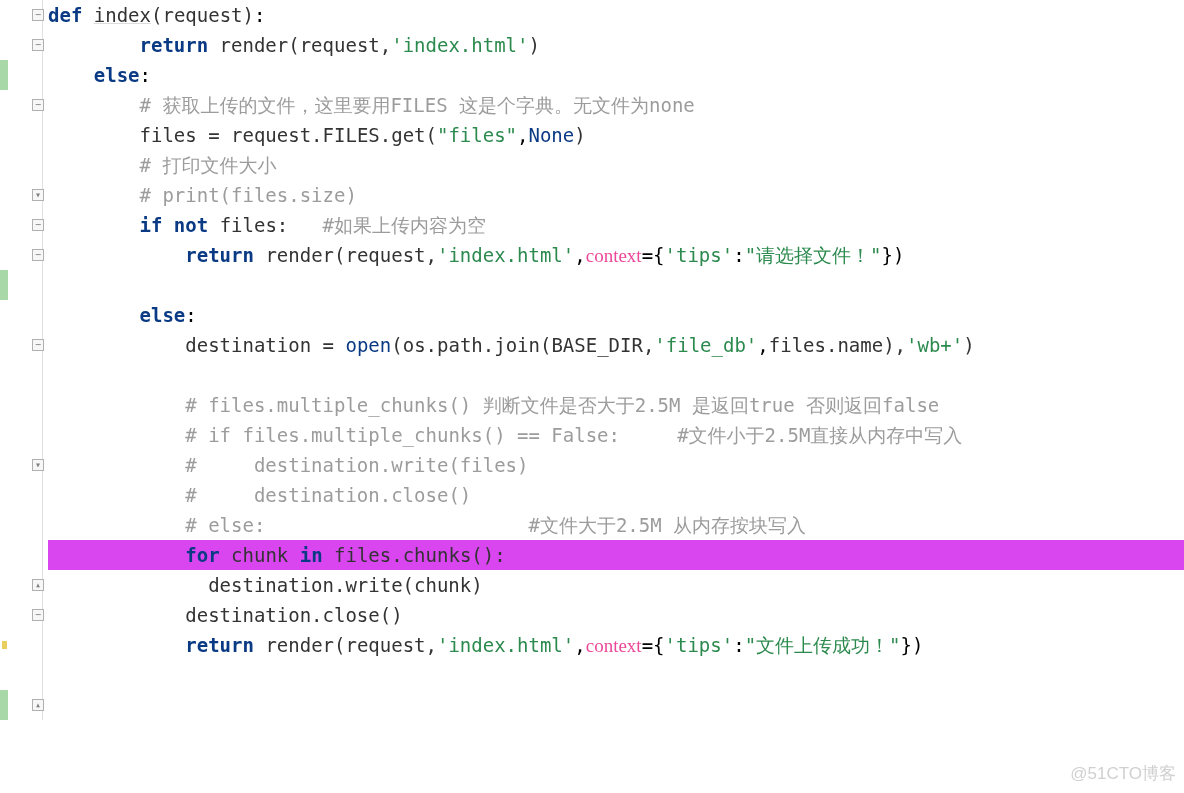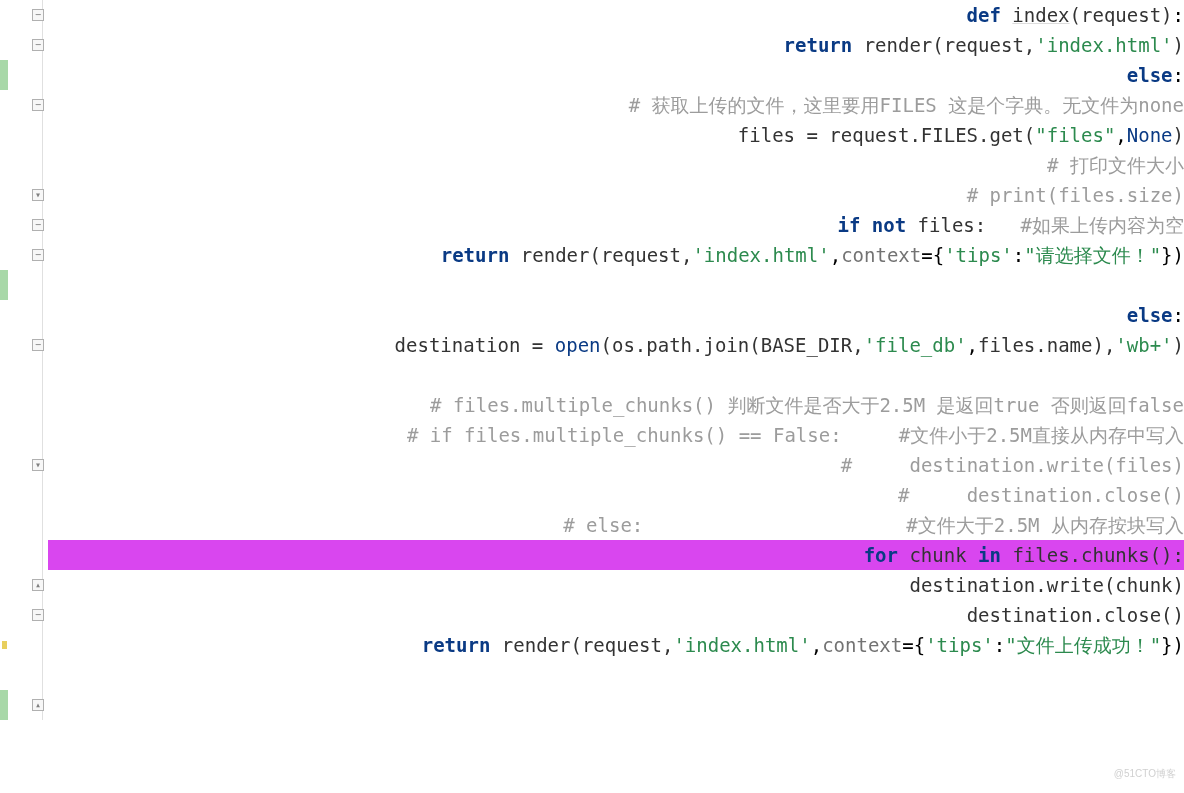--- a/index.html
+++ b/index.html
@@ -11,21 +11,21 @@
   width: 1184px;
   height: 793px;
   position: relative;
   overflow: hidden;
 }
 .watermark {
   position: absolute;
   bottom: 4px;
   right: 8px;
   color: #d0d0d0;
-  font-size: 10px;
+  font-size: 17px;
   font-family: Arial, sans-serif;
   text-align: center;
 }
 .editor { display: flex; }
 .gutter {
   width: 46px;
   flex-shrink: 0;
   padding-top: 0;
   position: relative;
 }
@@ -69,36 +69,35 @@
   position: absolute;
   left: 42px;
   top: 0;
   bottom: 0;
   width: 1px;
   background: #e0e0e0;
 }
 .code {
   flex: 1;
   padding-left: 2px;
-  text-align: right;
 }
 .line {
   height: 30px;
   white-space: pre;
   position: relative;
 }
 .line.hl { background: #d946ef; }
 
 .kw   { color: #0a3a84; font-weight: bold; }        
 .fn   { color: #333333; text-decoration: underline; text-decoration-color: #dcdcdc; }
 .id   { color: #333333; }
 .op   { color: #333333; }
 .str  { color: #2c8a4e; }
 .cmt  { color: #9c9c9c; }
-.kwarg{ color: #737373; }
+.kwarg{ color: #ec4899; font-family: Liberation Serif, serif; }
 .builtin { color: #0a3a84; }
 .paren{ color: #333333; }
 </style>
 </head>
 <body>
 
 <div class="editor">
   <div class="gutter">
     <div class="vline"></div>
     <div class="gutter-row">

